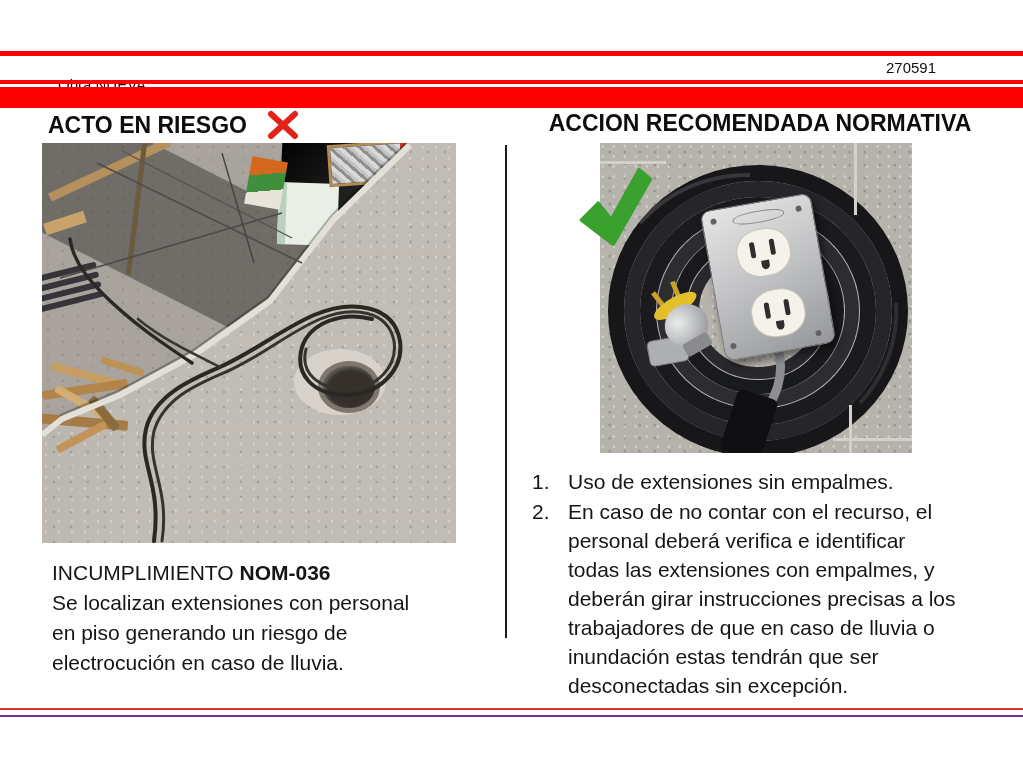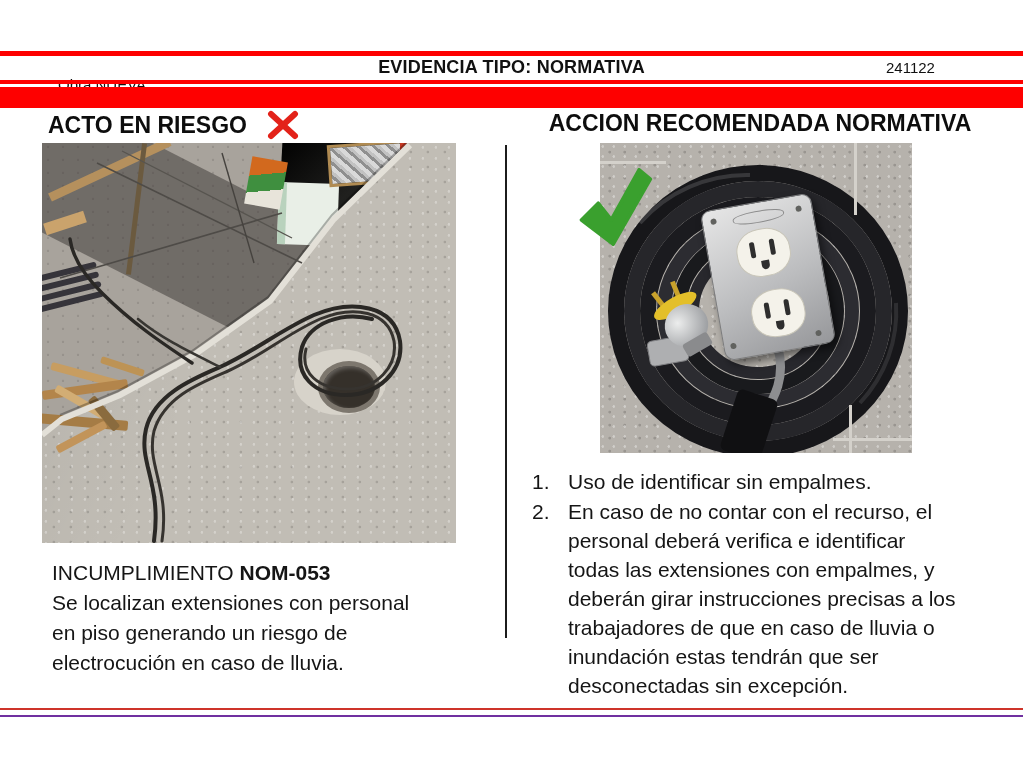--- a/index.html
+++ b/index.html
@@ -101,22 +101,21 @@
 
   .check{position:absolute;left:576px;top:168px;width:78px;height:78px;}
 </style>
 </head>
 <body>
 
 <div id="page">
 
   <div class="bar bar-top"></div>
   <div class="abs hdr-left">Obra NUEVA</div>
-  <div class="abs hdr-title">EVIDENCIA TIPO: NORMATIVA</div>
-  <div class="abs hdr-right">241122</div>
+  <div class="abs hdr-right">270591</div>
   <div class="bar bar-mid"></div>
   <div class="bar bar-thick"></div>
 
   <div class="col-head head-left">
     <span>ACTO EN RIESGO</span>
     <span class="x-icon">
       <svg width="32" height="30" viewBox="0 0 32 30">
         <line x1="4" y1="4" x2="28" y2="26" stroke="#E32219" stroke-width="6" stroke-linecap="round"></line>
         <line x1="28" y1="4" x2="4" y2="26" stroke="#E32219" stroke-width="6" stroke-linecap="round"></line>
       </svg>
@@ -211,30 +210,30 @@
 
   <div class="check">
     <svg width="78" height="78" viewBox="0 0 80 84">
       <polygon points="4,56 22,38 36,56 66,2 78,12 38,82" fill="#3AA02E" stroke="#3AA02E" stroke-width="4" stroke-linejoin="round"></polygon>
     </svg>
   </div>
 
   <div class="divider"></div>
 
   <div class="finding">
-    <span>INCUMPLIMIENTO </span><span class="code">NOM-053</span>
+    <span>INCUMPLIMIENTO </span><span class="code">NOM-036</span>
     <div class="pre">Se localizan extensiones con personal
 en piso generando un riesgo de
 electrocución en caso de lluvia.</div>
   </div>
 
   <div class="action-list">
     <div class="action-item">
       <span class="num">1.</span>
-      <span class="txt pre">Uso de identificar sin empalmes.</span>
+      <span class="txt pre">Uso de extensiones sin empalmes.</span>
     </div>
     <div class="action-item">
       <span class="num">2.</span>
       <span class="txt pre">En caso de no contar con el recurso, el
 personal deberá verifica e identificar
 todas las extensiones con empalmes, y
 deberán girar instrucciones precisas a los
 trabajadores de que en caso de lluvia o
 inundación estas tendrán que ser
 desconectadas sin excepción.</span>

